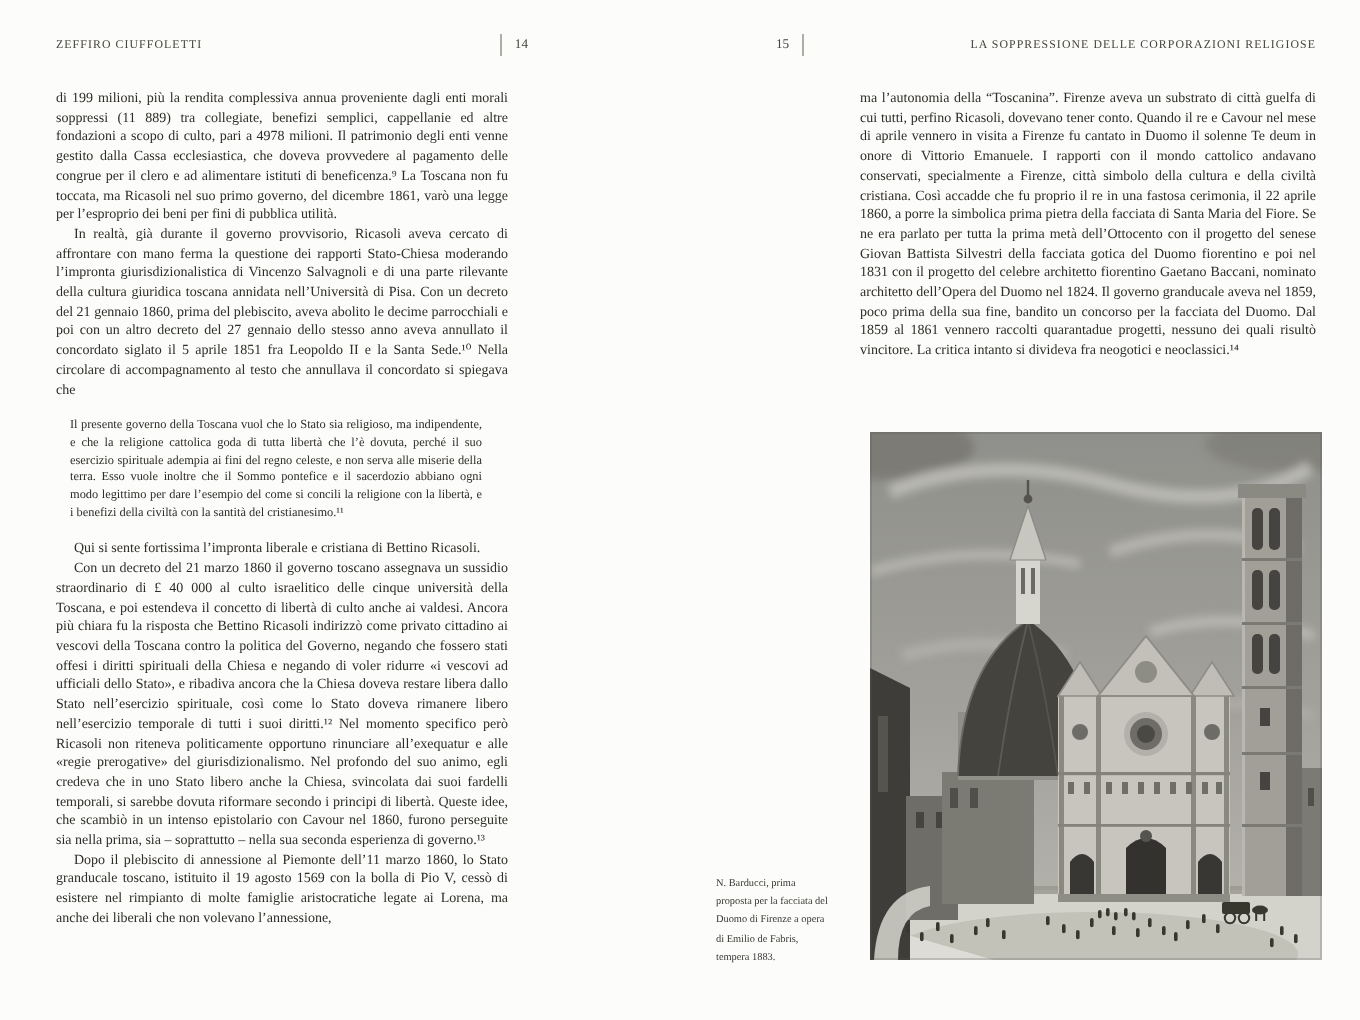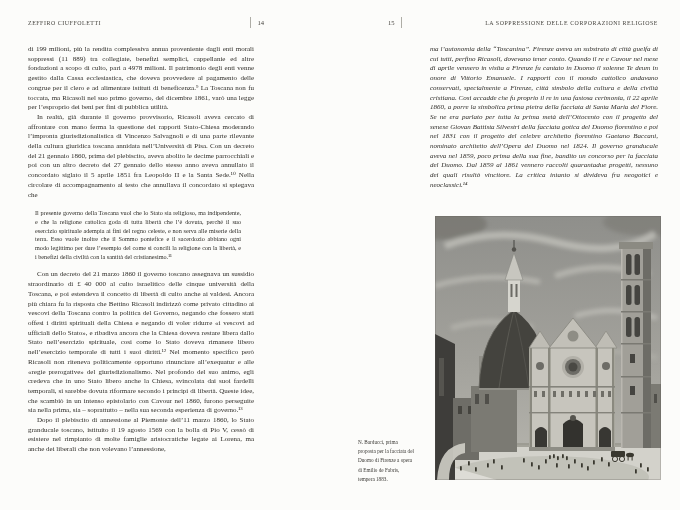--- a/index.html
+++ b/index.html
@@ -23,21 +23,21 @@
   .rh-group{display:flex;align-items:center;gap:6px;}
   .rh-rule{width:1px;height:11px;background:#aeada6;}
   .rh-num{font-size:6.6px;letter-spacing:0;}
 
   
   .text-block{
     position:absolute;top:45px;
     text-align:justify;font-size:7px;line-height:9.7px;
   }
   .page-left .text-block{left:28px;width:226px;}
-  .page-right .text-block{left:90px;width:228px;font-style:italic;}
+  .page-right .text-block{left:90px;width:228px;}
   .para{margin:0;hyphens:auto;-webkit-hyphens:auto;}
   .para.indent{text-indent:9px;}
   .para.quote{
     font-size:6.2px;line-height:8.7px;
     margin:9px 13px 9px 7px;
   }
 
   
   .figure{position:absolute;inset:0;margin:0;}
   .fig-art{
@@ -60,20 +60,21 @@
       <span class="rh-title">ZEFFIRO CIUFFOLETTI</span>
       <span class="rh-group">
         <span class="rh-rule"></span>
         <span class="rh-num">14</span>
       </span>
     </header>
     <div class="text-block">
         <p class="para" lang="it">di 199 milioni, più la rendita complessiva annua proveniente dagli enti morali soppressi (11 889) tra collegiate, benefizi semplici, cappellanie ed altre fondazioni a scopo di culto, pari a 4978 milioni. Il patrimonio degli enti venne gestito dalla Cassa ecclesiastica, che doveva provvedere al pagamento delle congrue per il clero e ad alimentare istituti di beneficenza.⁹ La Toscana non fu toccata, ma Ricasoli nel suo primo governo, del dicembre 1861, varò una legge per l’esproprio dei beni per fini di pubblica utilità.</p>
         <p class="para indent" lang="it">In realtà, già durante il governo provvisorio, Ricasoli aveva cercato di affrontare con mano ferma la questione dei rapporti Stato-Chiesa moderando l’impronta giurisdizionalistica di Vincenzo Salvagnoli e di una parte rilevante della cultura giuridica toscana annidata nell’Università di Pisa. Con un decreto del 21 gennaio 1860, prima del plebiscito, aveva abolito le decime parrocchiali e poi con un altro decreto del 27 gennaio dello stesso anno aveva annullato il concordato siglato il 5 aprile 1851 fra Leopoldo II e la Santa Sede.¹⁰ Nella circolare di accompagnamento al testo che annullava il concordato si spiegava che</p>
         <p class="para quote" lang="it">Il presente governo della Toscana vuol che lo Stato sia religioso, ma indipendente, e che la religione cattolica goda di tutta libertà che l’è dovuta, perché il suo esercizio spirituale adempia ai fini del regno celeste, e non serva alle miserie della terra. Esso vuole inoltre che il Sommo pontefice e il sacerdozio abbiano ogni modo legittimo per dare l’esempio del come si concili la religione con la libertà, e i benefizi della civiltà con la santità del cristianesimo.¹¹</p>
+        <p class="para indent" lang="it">Qui si sente fortissima l’impronta liberale e cristiana di Bettino Ricasoli.</p>
         <p class="para indent" lang="it">Con un decreto del 21 marzo 1860 il governo toscano assegnava un sussidio straordinario di £ 40 000 al culto israelitico delle cinque università della Toscana, e poi estendeva il concetto di libertà di culto anche ai valdesi. Ancora più chiara fu la risposta che Bettino Ricasoli indirizzò come privato cittadino ai vescovi della Toscana contro la politica del Governo, negando che fossero stati offesi i diritti spirituali della Chiesa e negando di voler ridurre «i vescovi ad ufficiali dello Stato», e ribadiva ancora che la Chiesa doveva restare libera dallo Stato nell’esercizio spirituale, così come lo Stato doveva rimanere libero nell’esercizio temporale di tutti i suoi diritti.¹² Nel momento specifico però Ricasoli non riteneva politicamente opportuno rinunciare all’exequatur e alle «regie prerogative» del giurisdizionalismo. Nel profondo del suo animo, egli credeva che in uno Stato libero anche la Chiesa, svincolata dai suoi fardelli temporali, si sarebbe dovuta riformare secondo i principi di libertà. Queste idee, che scambiò in un intenso epistolario con Cavour nel 1860, furono perseguite sia nella prima, sia – soprattutto – nella sua seconda esperienza di governo.¹³</p>
         <p class="para indent" lang="it">Dopo il plebiscito di annessione al Piemonte dell’11 marzo 1860, lo Stato granducale toscano, istituito il 19 agosto 1569 con la bolla di Pio V, cessò di esistere nel rimpianto di molte famiglie aristocratiche legate ai Lorena, ma anche dei liberali che non volevano l’annessione,</p>
       </div>
   </section>
 
   <section class="page page-right">
     <header class="running-head">
       <span class="rh-group">
         <span class="rh-num">15</span>
         <span class="rh-rule"></span>

